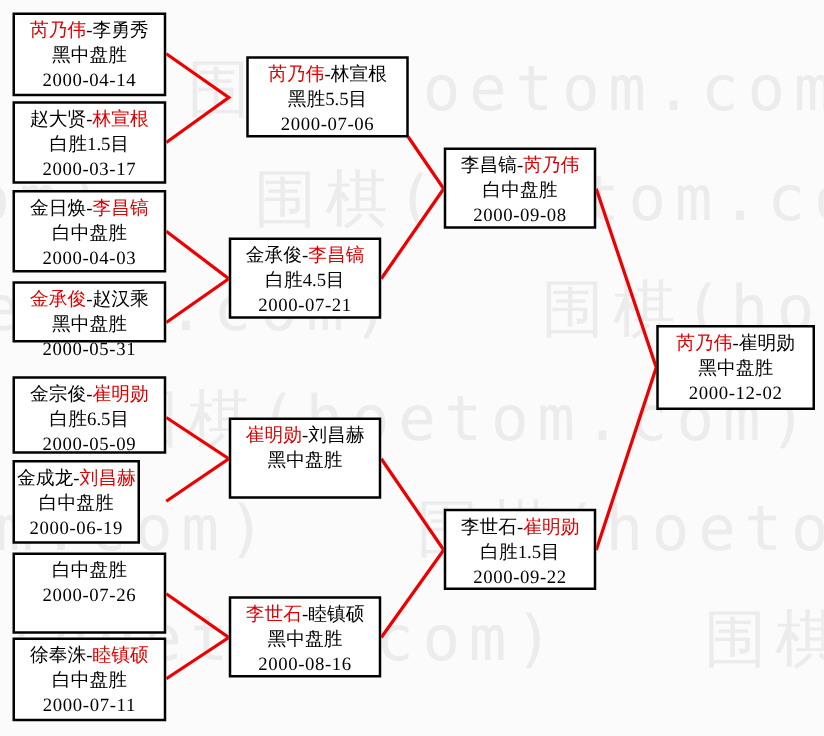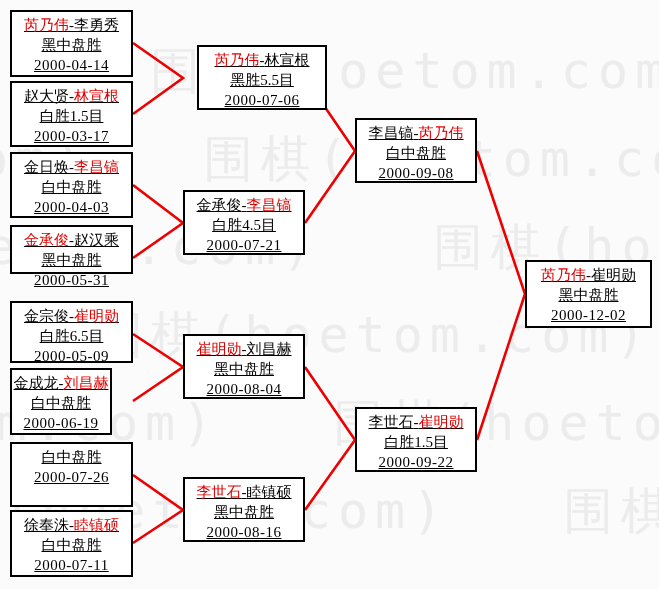--- a/index.html
+++ b/index.html
@@ -40,21 +40,20 @@
     position:absolute;
     box-sizing:border-box;
     background:#ffffff;
     border:2px solid var(--border);
     z-index:2;
     text-align:center;
     font-size:15px;
     line-height:20px;
     color:var(--text);
     padding-top:3px;
-    text-decoration:underline;
   }
   .match-box .names{white-space:nowrap;}
   .match-box .winner{color:var(--winner);}
   .match-box .result{white-space:nowrap;}
   .match-box .date{white-space:nowrap;letter-spacing:0.5px;}
 </style>
 </head>
 <body>
 
 <div class="stage">
@@ -124,21 +123,20 @@
     <div class="date">2000-07-06</div>
   </div>
   <div class="match-box" style="left:183px;top:190px;width:122px;height:65px">
     <div class="names"><span class="p1">金承俊</span><span>-</span><span class="p2 winner">李昌镐</span></div>
     <div class="result">白胜4.5目</div>
     <div class="date">2000-07-21</div>
   </div>
   <div class="match-box" style="left:183px;top:334px;width:122px;height:65px">
     <div class="names"><span class="p1 winner">崔明勋</span><span>-</span><span class="p2">刘昌赫</span></div>
     <div class="result">黑中盘胜</div>
-    <div class="date">2000-08-04</div>
   </div>
   <div class="match-box" style="left:183px;top:477px;width:122px;height:65px">
     <div class="names"><span class="p1 winner">李世石</span><span>-</span><span class="p2">睦镇硕</span></div>
     <div class="result">黑中盘胜</div>
     <div class="date">2000-08-16</div>
   </div>
 
   <div class="match-box" style="left:355px;top:118px;width:122px;height:65px">
     <div class="names"><span class="p1">李昌镐</span><span>-</span><span class="p2 winner">芮乃伟</span></div>
     <div class="result">白中盘胜</div>

